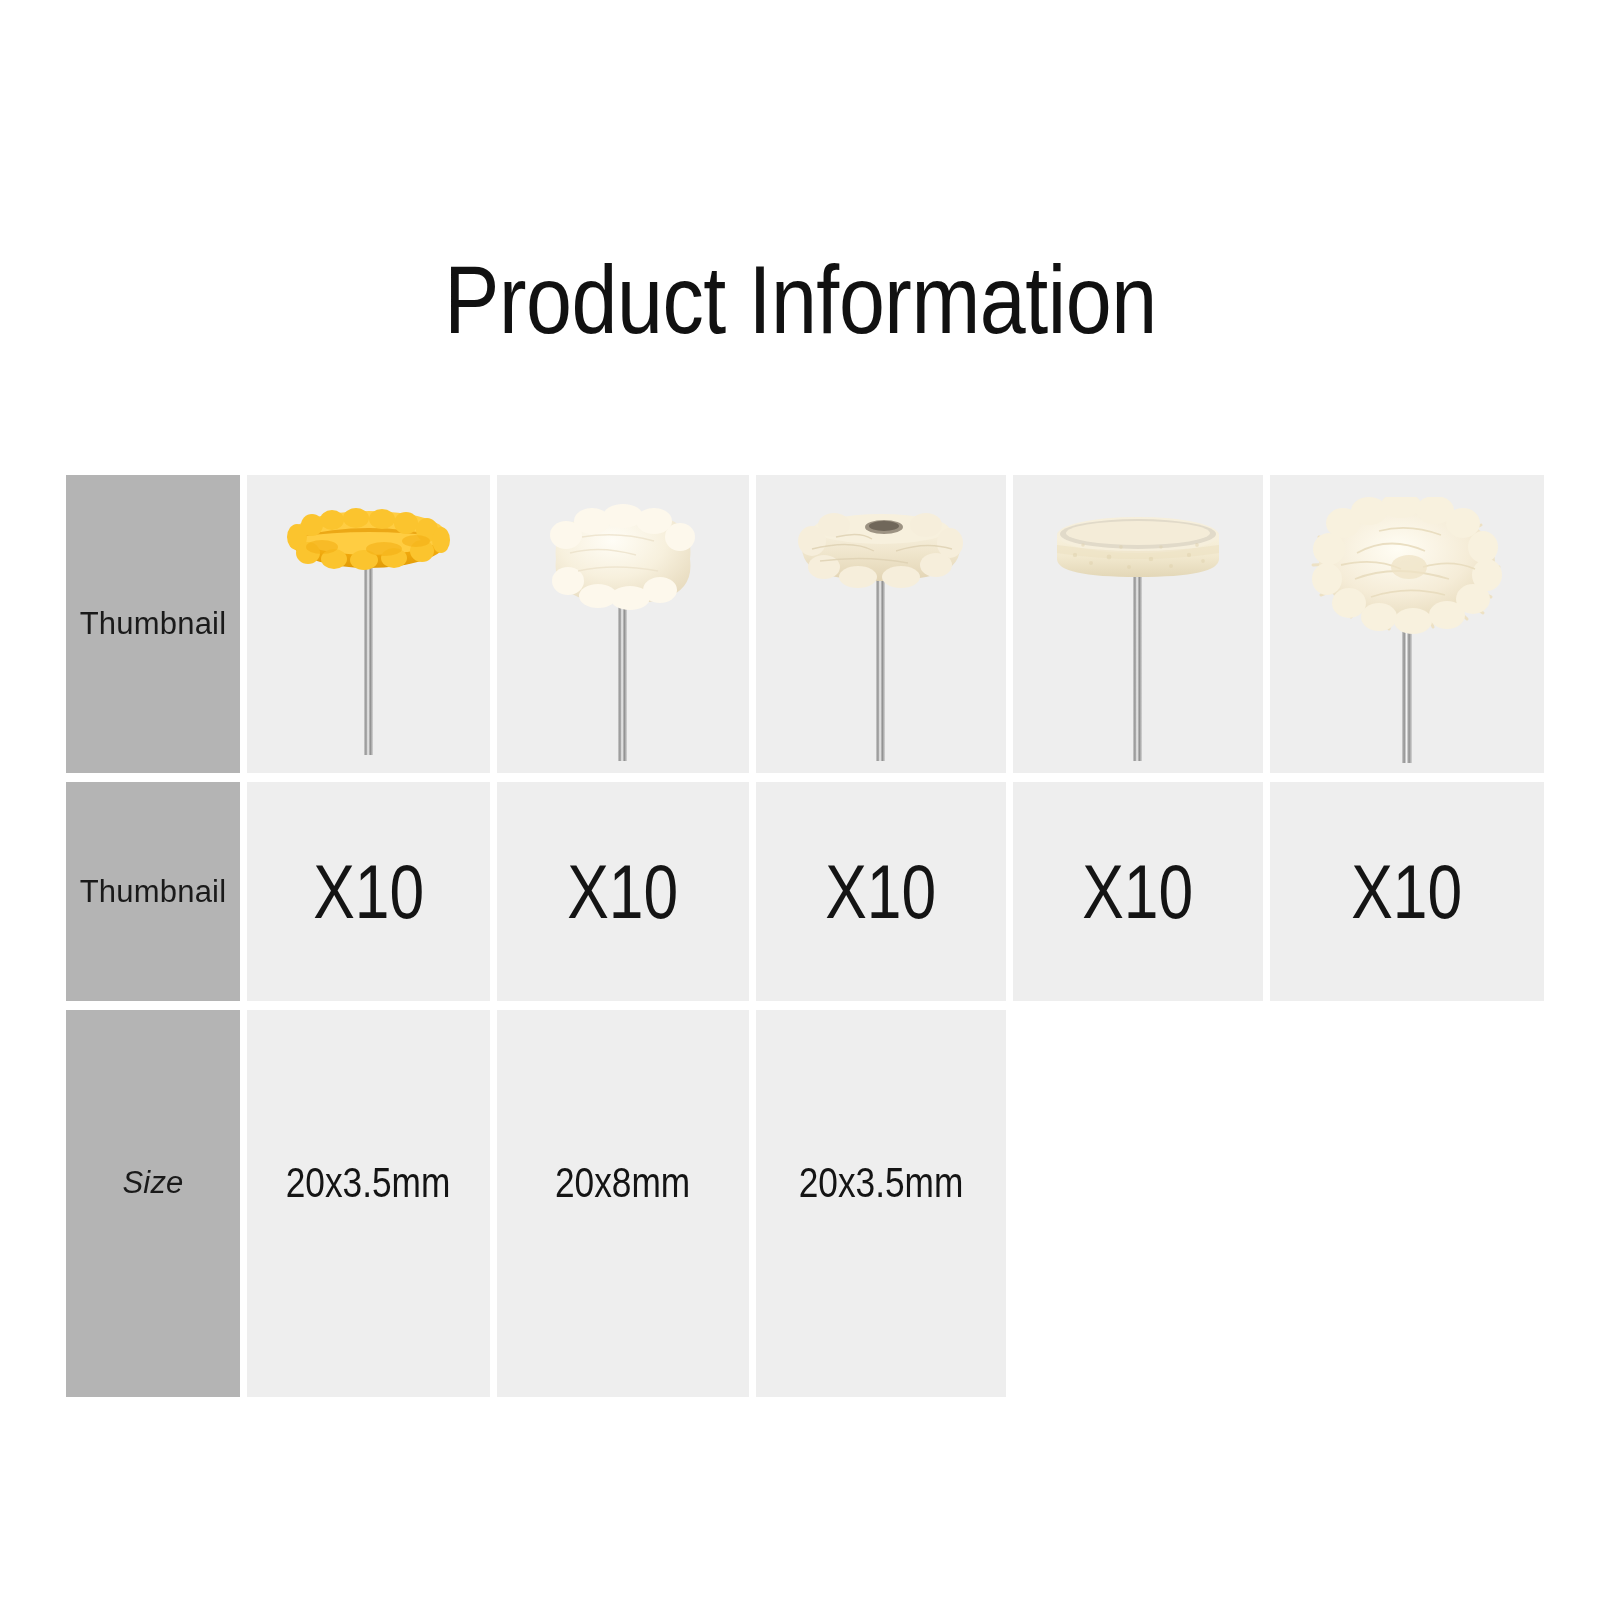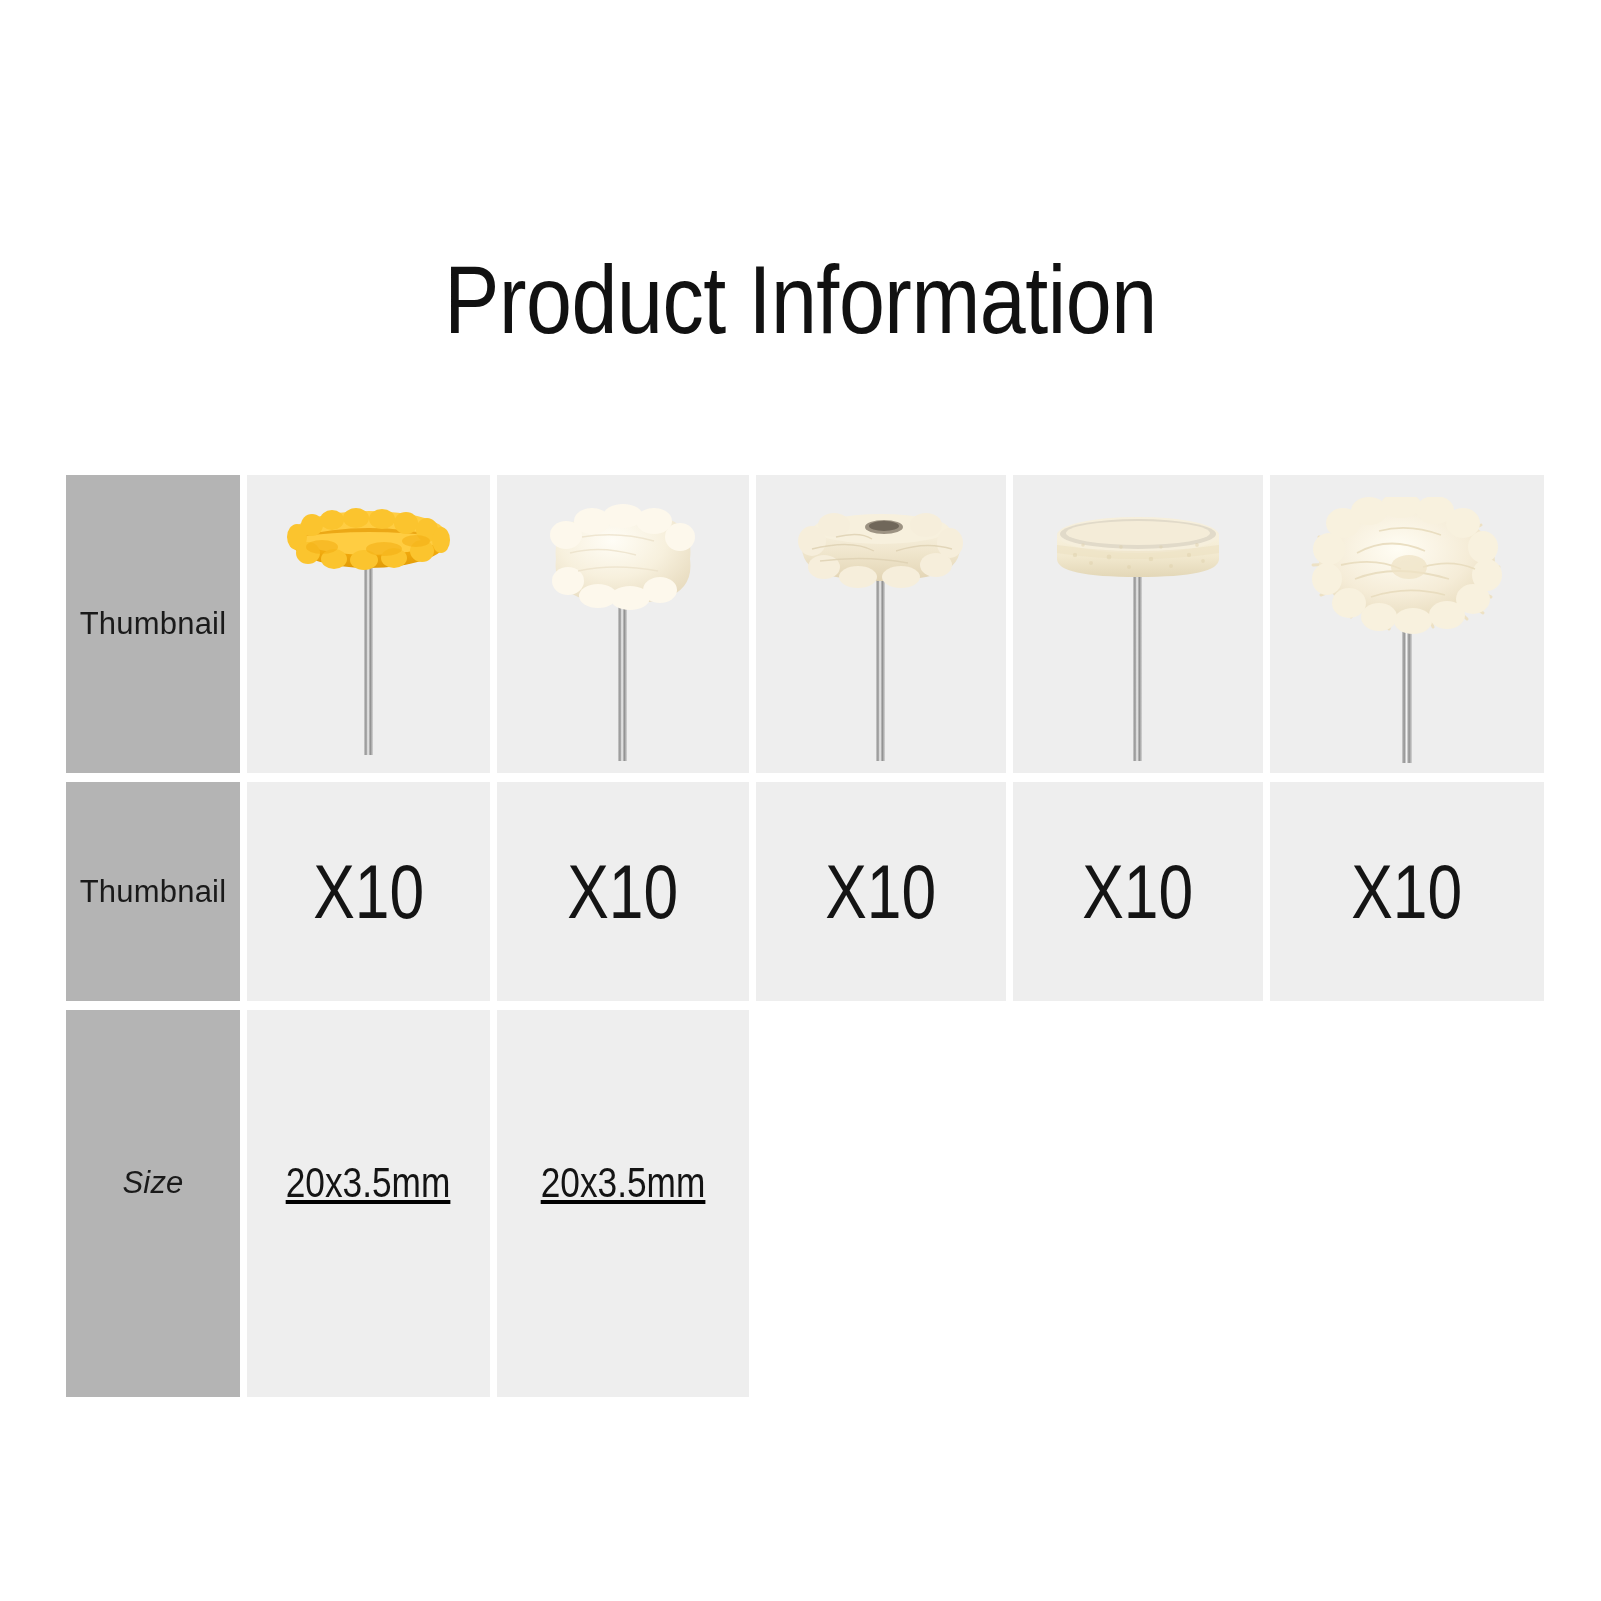--- a/index.html
+++ b/index.html
@@ -91,21 +91,20 @@
     transform: scaleX(0.82);
     letter-spacing: 0px;
   }
 
   .size-cell {
     display: flex;
     align-items: flex-start;
     justify-content: center;
     padding-top: 152px;
     box-sizing: border-box;
-    text-decoration: underline;
   }
   .size-text {
     font-size: 42px;
     font-weight: 400;
     color: #141414;
     line-height: 1;
     transform: scaleX(0.84);
     white-space: nowrap;
   }
 
@@ -404,16 +403,19 @@
   <div class="cell qty-cell">
     <span class="qty-text">X10</span>
   </div>
 
   <div class="lbl-cell size-lbl">Size</div>
 
   <div class="cell size-cell">
     <span class="size-text">20x3.5mm</span>
   </div>
   <div class="cell size-cell">
+    <span class="size-text">20x8mm</span>
+  </div>
+  <div class="cell size-cell">
     <span class="size-text">20x3.5mm</span>
   </div>
 
 </div>
 
 </body></html>

